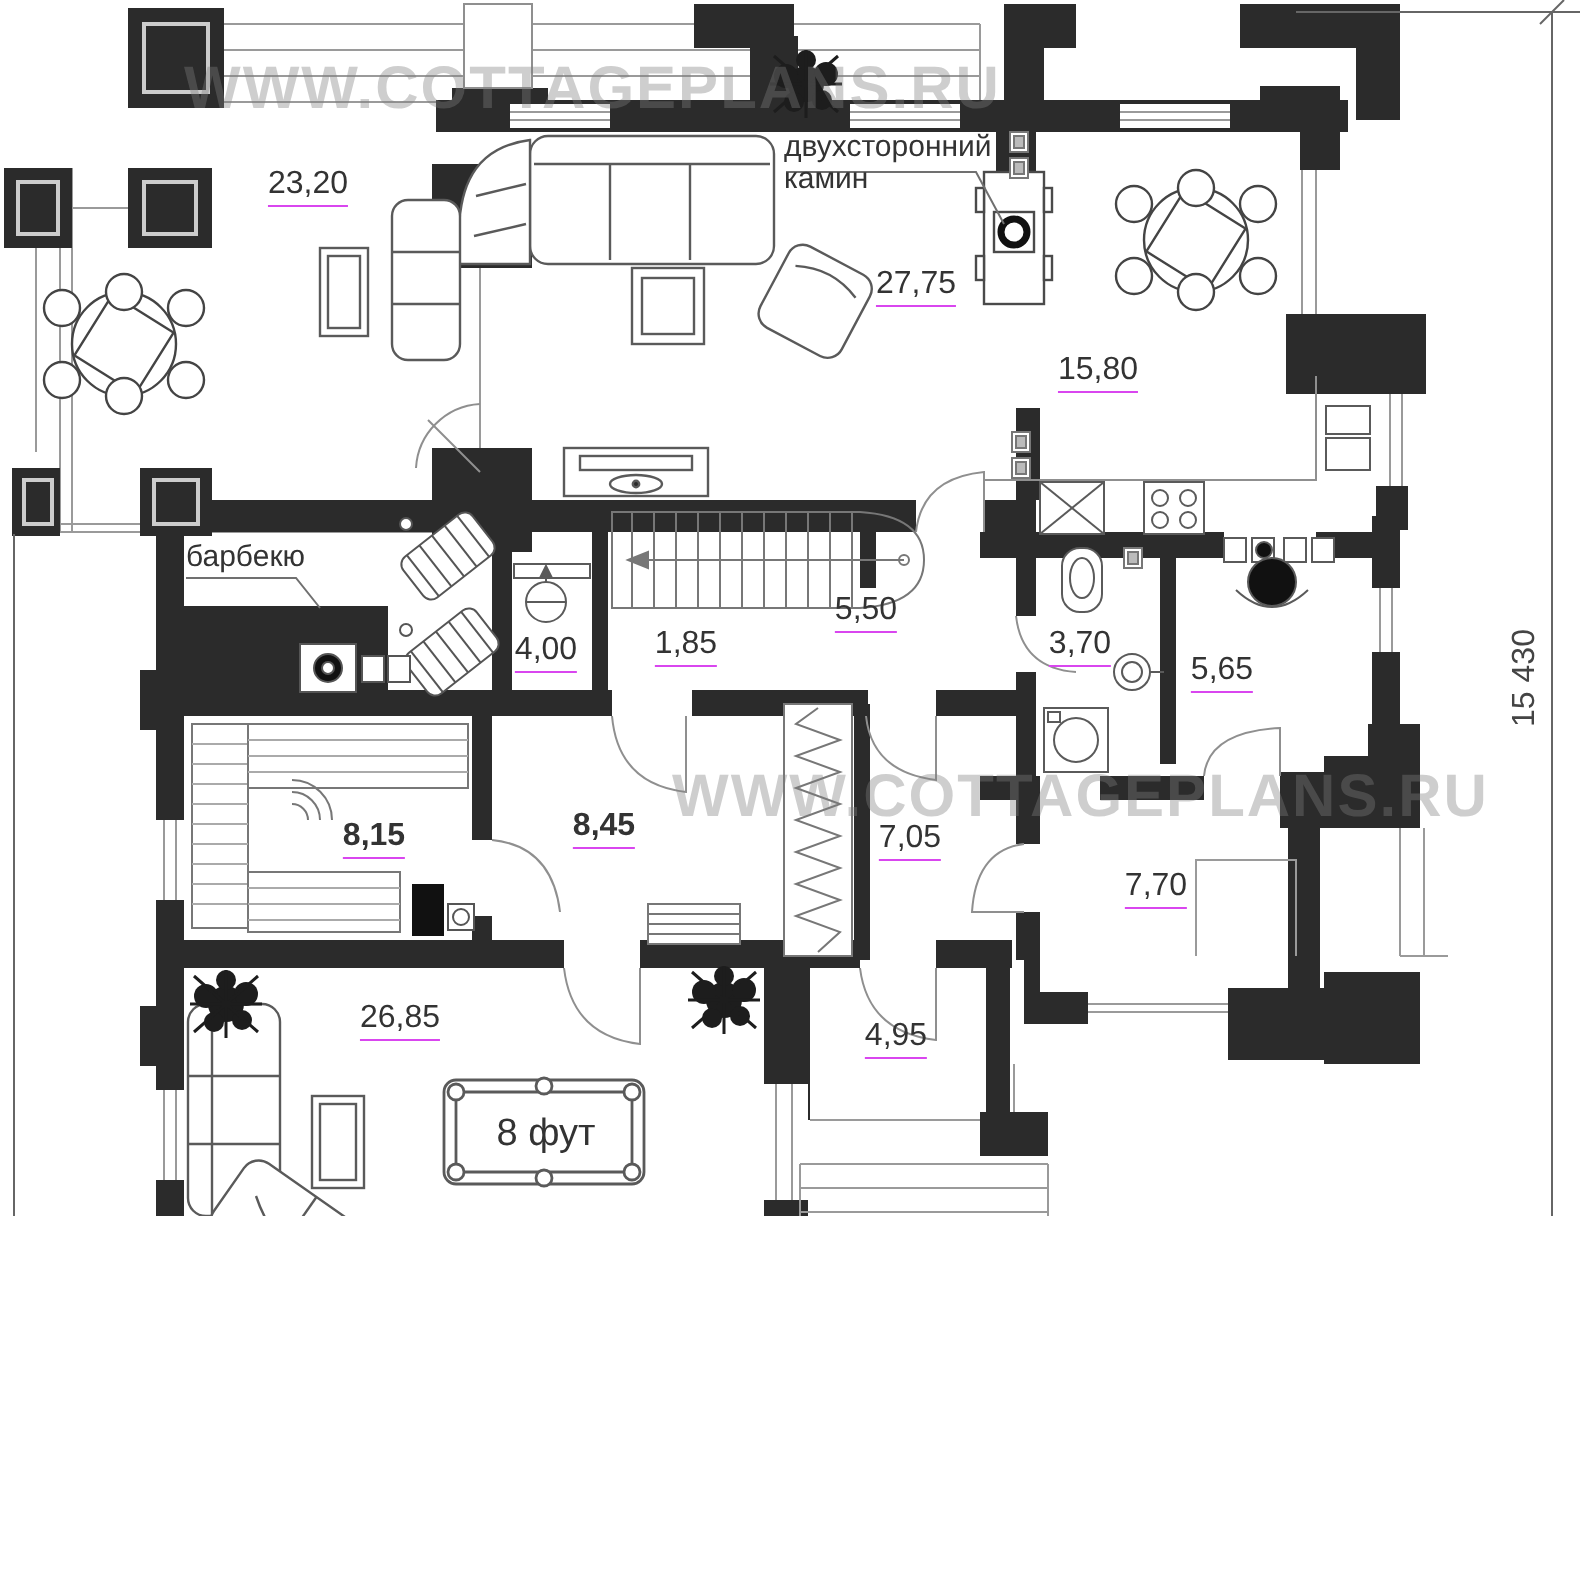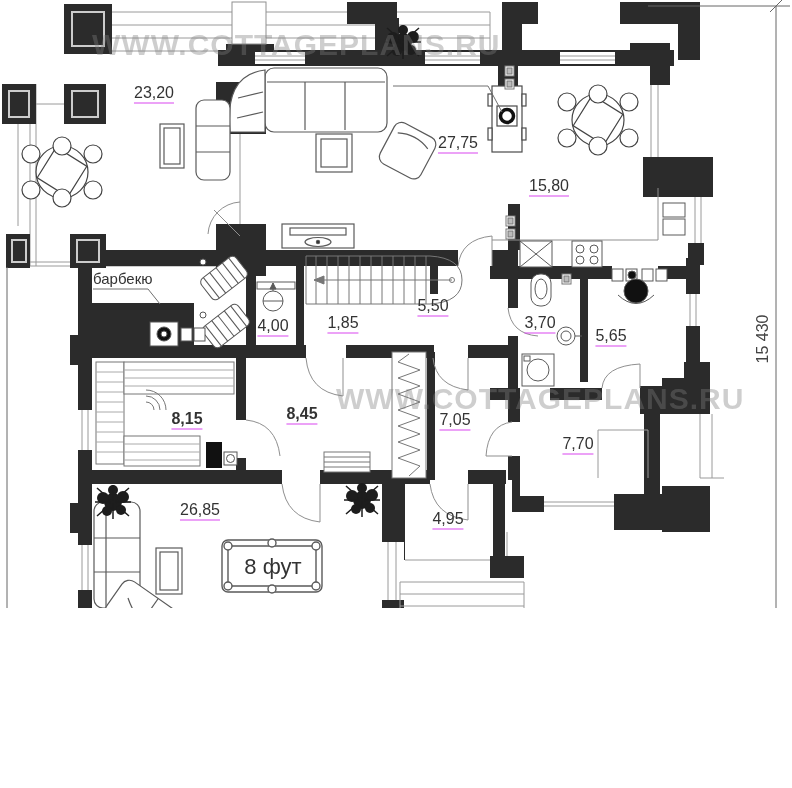--- a/index.html
+++ b/index.html
@@ -530,20 +530,24 @@
   <div class="lbl area" style="left:433px;top:307px;">5,50</div>
   <div class="lbl area" style="left:540px;top:324px;">3,70</div>
   <div class="lbl area" style="left:611px;top:337px;">5,65</div>
   <div class="lbl area" style="left:187px;top:420px;font-weight:bold;">8,15</div>
   <div class="lbl area" style="left:302px;top:415px;font-weight:bold;">8,45</div>
   <div class="lbl area" style="left:455px;top:421px;">7,05</div>
   <div class="lbl area" style="left:578px;top:445px;">7,70</div>
   <div class="lbl area" style="left:200px;top:511px;">26,85</div>
   <div class="lbl area" style="left:448px;top:520px;">4,95</div>
 
+  <div class="ann" style="left:392px;top:66px;">
+    <div>двухсторонний</div>
+    <div>камин</div>
+  </div>
   <div class="ann" style="left:93px;top:271px;">барбекю</div>
-  <div class="lbl" style="left:273px;top:567px;font-size:22px;">8 фут</div>
+  <div class="lbl" style="left:273px;top:567px;font-size:19px;">8 фут</div>
 
   <div class="dim" id="dim-right">15 430</div>
   <div class="dim" style="left:234px;top:709px;">14 430</div>
   <div class="dim" style="left:211px;top:752px;">15 990</div>
 
 </div>
 
 </body></html>

